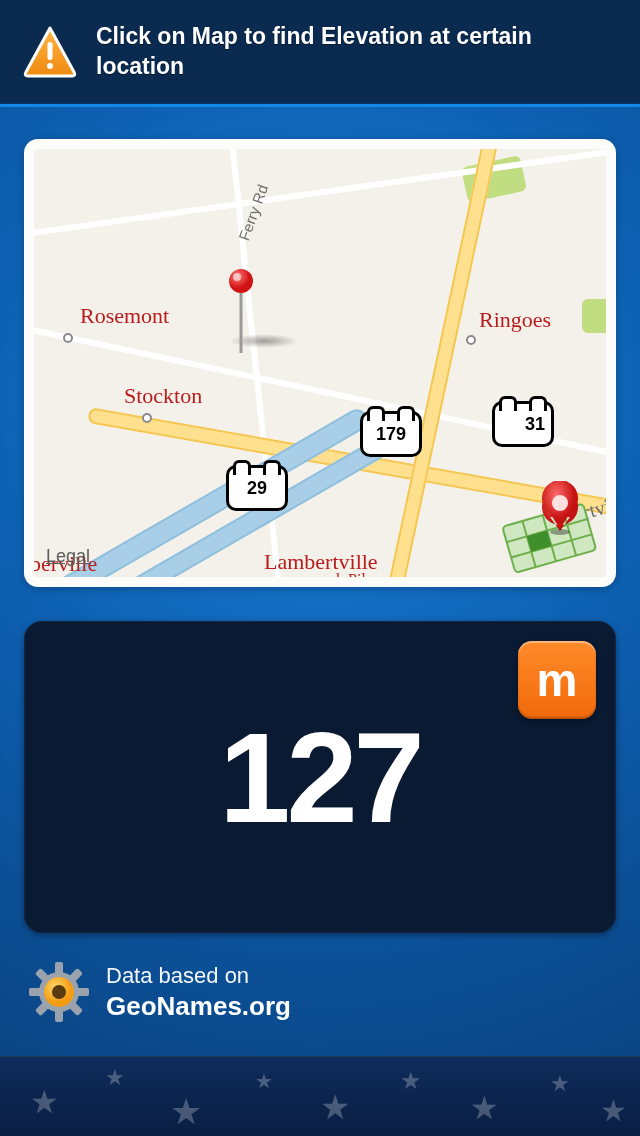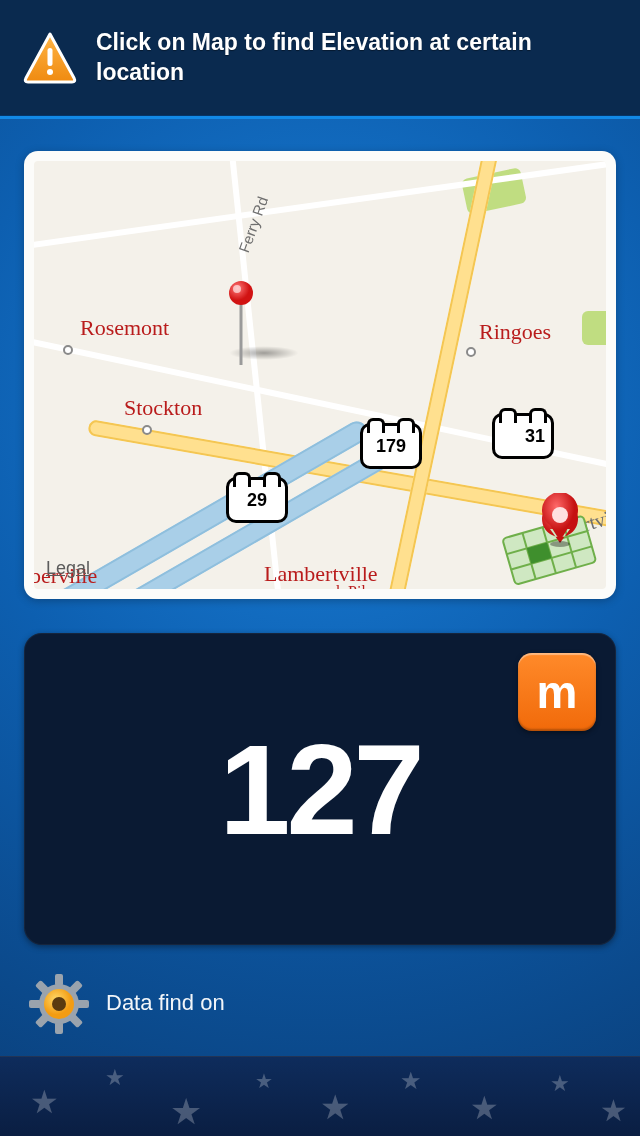--- a/index.html
+++ b/index.html
@@ -4,21 +4,21 @@
 <style>
   * { margin: 0; padding: 0; box-sizing: border-box; }
   html, body { width: 640px; height: 1136px; overflow: hidden; font-family: "Helvetica Neue", Arial, sans-serif; }
   body {
     background: radial-gradient(circle at 50% 35%, #1a7fd8 0%, #0d5fb0 45%, #0a3f7a 100%);
     position: relative;
   }
 
   
   .header-bar {
-    height: 116px;
+    height: 104px;
     background: #0a2a4f;
     display: flex;
     align-items: center;
     padding: 0 22px;
     border-bottom: 1px solid #063668;
     box-shadow: 0 2px 0 rgba(0,0,0,.2);
   }
   .header-bar svg { flex: 0 0 auto; }
   .header-text {
     color: #fff;
@@ -307,21 +307,22 @@
       <circle r="7" fill="#5a3a10"></circle>
       <defs>
           <radialGradient id="gg" cx="40%" cy="35%">
             <stop offset="0" stop-color="#ffd96a"></stop>
             <stop offset="1" stop-color="#f39c12"></stop>
           </radialGradient>
         </defs>
     </g>
   </svg>
   <div class="attrib-text">
-    <div class="attrib-line1">Data find on</div>
+    <div class="attrib-line1">Data based on</div>
+    <div class="attrib-line2">GeoNames.org</div>
   </div>
 </div>
 
 <div class="footer-band">
   <span class="star" style="left:30px;  top:26px; font-size:32px;">★</span>
   <span class="star" style="left:105px; top:8px;  font-size:22px;">★</span>
   <span class="star" style="left:170px; top:34px; font-size:36px;">★</span>
   <span class="star" style="left:255px; top:12px; font-size:20px;">★</span>
   <span class="star" style="left:320px; top:30px; font-size:34px;">★</span>
   <span class="star" style="left:400px; top:10px; font-size:24px;">★</span>

